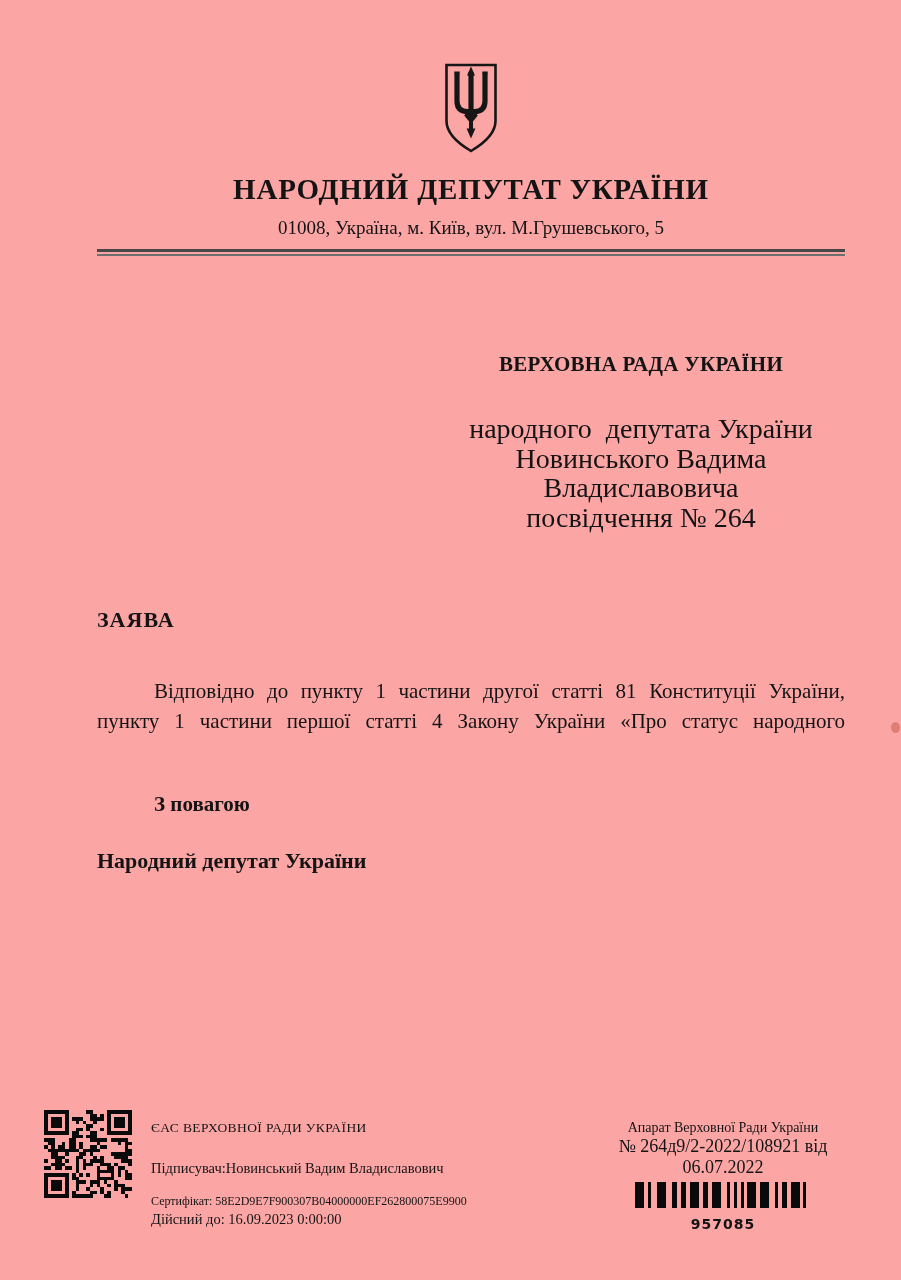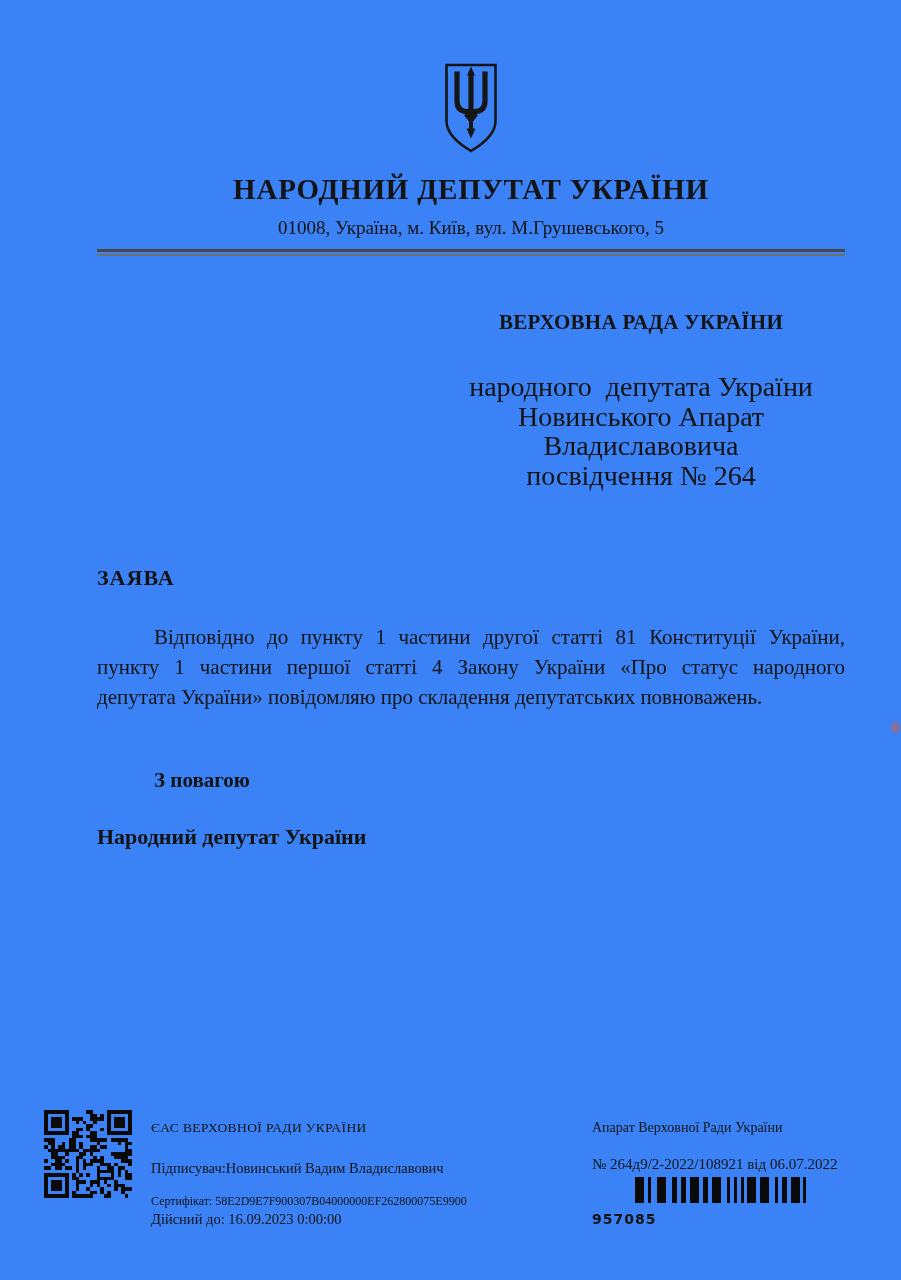--- a/index.html
+++ b/index.html
@@ -1,61 +1,61 @@
 <!DOCTYPE html>
 <html><head>
 <meta charset="utf-8">
 <style>
   html,body{margin:0;padding:0;}
   body{
     width:901px;height:1280px;background:#ffffff;position:relative;overflow:hidden;
     font-family:"Liberation Serif","DejaVu Serif",serif;color:#141414;
     -webkit-font-smoothing:antialiased;
   }
-  .page{position:absolute;inset:0;background:#3b82f6;}
+  .page{position:absolute;inset:0;background:#fca5a5;}
   .content{margin-left:97px;width:748px;}
 
   
   .letterhead{text-align:center;padding-top:62px;}
   .emblem{display:inline-block;width:60px;height:92px;}
   .lh-title{margin:16px 0 0;font-size:29px;line-height:1.05;font-weight:bold;letter-spacing:.8px;}
   .lh-address{margin-top:13px;font-size:19px;line-height:22px;}
   .rule{margin-top:10px;height:2px;border-top:3px solid #474747;border-bottom:2px solid #6e6e6e;}
 
   
-  .addressee{margin-top:54px;margin-left:358px;width:372px;text-align:center;}
+  .addressee{margin-top:96px;margin-left:358px;width:372px;text-align:center;}
   .addr-org{font-weight:bold;font-size:21px;line-height:25px;letter-spacing:.3px;}
   .addr-from{margin-top:37px;font-size:28px;line-height:29.5px;}
   .preserve{white-space:pre-wrap;}
 
   
   .st-title{margin-top:76px;font-weight:bold;font-size:22px;line-height:24px;letter-spacing:1px;}
-  .st-body{margin-top:32px;font-size:21px;line-height:30px;text-align:justify;}
+  .st-body{margin-top:44px;font-size:21px;line-height:30px;text-align:justify;}
   .st-line{text-align:justify;}
   .jl{text-align-last:justify;}
   .indent{text-indent:57px;}
 
   
   .closing{margin-top:56px;font-weight:bold;font-size:21px;text-indent:57px;}
   .sigrow{margin-top:31px;display:flex;justify-content:space-between;align-items:baseline;
           font-weight:bold;font-size:22px;}
   .sig-name{padding-right:18px;letter-spacing:.4px;}
 
   
   .footer-left{position:absolute;left:44px;top:1110px;display:flex;}
   .qr{width:88px;height:88px;}
   .fl-text{margin-left:19px;padding-top:10px;}
   .eas{font-size:13.5px;letter-spacing:.4px;}
   .signer{margin-top:24px;font-size:14.5px;}
   .cert{margin-top:17px;font-size:12px;}
   .valid{margin-top:2px;font-size:14.5px;}
 
-  .footer-right{position:absolute;left:592px;top:1120px;width:262px;}
+  .footer-right{position:absolute;left:592px;top:1120px;width:262px;text-align:center;}
   .fr-org{font-size:14px;}
-  .fr-num{margin-top:20px;font-size:15px;}
+  .fr-num{margin-top:0;font-size:18px;}
   .barcode{margin:4px auto 0;width:176px;height:26px;display:flex;align-items:stretch;}
   .barcode span{display:block;height:100%;background:#0a0a0a;}
   .bc-num{margin-top:8px;font-family:"DejaVu Sans","Liberation Sans",sans-serif;
           font-weight:bold;font-size:14px;letter-spacing:1px;}
 
   .red-mark{position:absolute;left:891px;top:722px;width:9px;height:11px;border-radius:50%;
             background:#c9604f;opacity:.55;filter:blur(.6px);}
 </style>
 </head>
 <body>
@@ -80,30 +80,29 @@
       </span>
       <h1 class="lh-title">НАРОДНИЙ ДЕПУТАТ УКРАЇНИ</h1>
       <div class="lh-address">01008, Україна, м. Київ, вул. М.Грушевського, 5</div>
       <div class="rule"></div>
     </div>
 
     <div class="addressee">
       <div class="addr-org">ВЕРХОВНА РАДА УКРАЇНИ</div>
       <div class="addr-from">
         <div class="preserve">народного  депутата України</div>
-        <div>Новинського Апарат Владиславовича</div>
+        <div>Новинського Вадима Владиславовича</div>
         <div>посвідчення № 264</div>
       </div>
     </div>
 
     <div class="st-title">ЗАЯВА</div>
     <div class="st-body">
       <div class="st-line jl indent">Відповідно до пункту 1 частини другої статті 81 Конституції України,</div>
       <div class="st-line jl">пункту 1 частини першої статті 4 Закону України «Про статус народного</div>
-      <div class="st-line">депутата України» повідомляю про складення депутатських повноважень.</div>
     </div>
 
     <div class="closing">З повагою</div>
     <div class="sigrow">
       <div>Народний депутат України</div>
     </div>
   </div>
 
   <div class="footer-left">
     <span class="qr">

